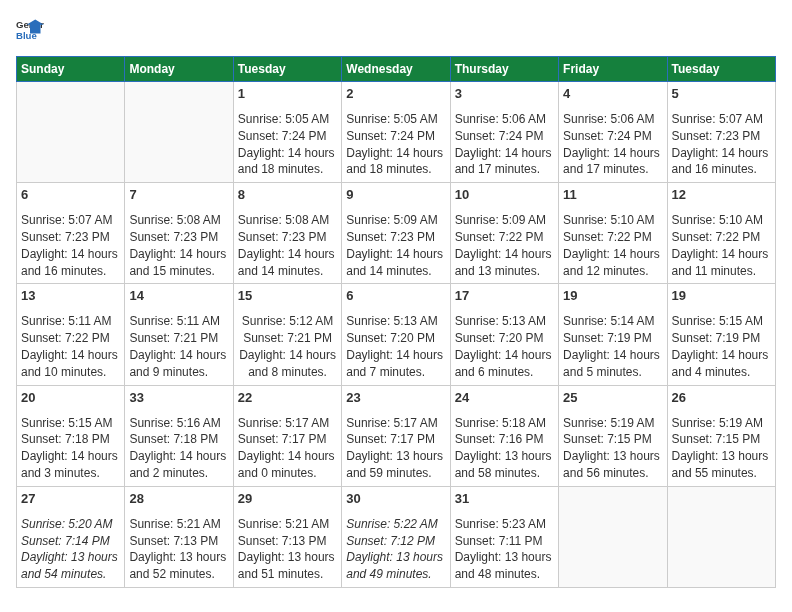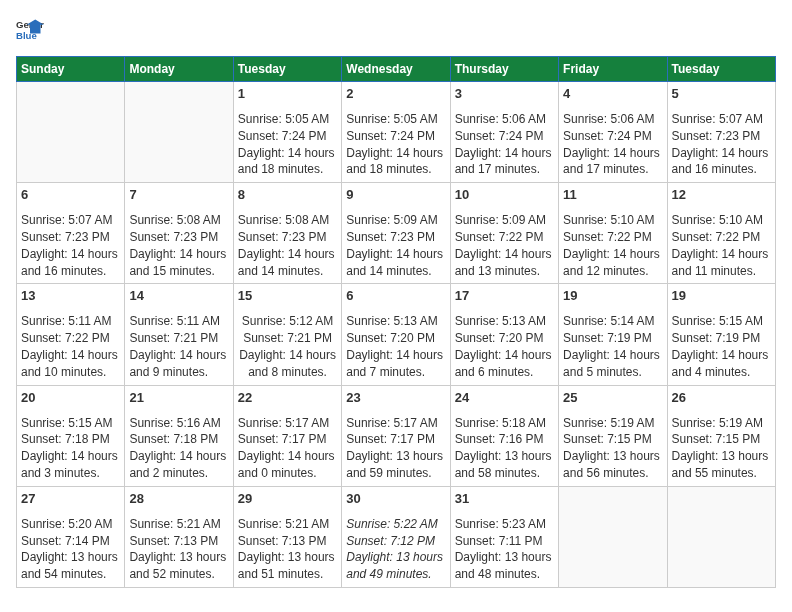--- a/index.html
+++ b/index.html
@@ -235,21 +235,21 @@
         </td>
       </tr>
       <tr>
         <td>
           <span class="day-number">20</span>
           <div class="cell-info" style="white-space: pre-line;">Sunrise: 5:15 AM
 Sunset: 7:18 PM
 Daylight: 14 hours and 3 minutes.</div>
         </td>
         <td>
-          <span class="day-number">21</span>
+          <span class="day-number">33</span>
           <div class="cell-info" style="white-space: pre-line;">Sunrise: 5:16 AM
 Sunset: 7:18 PM
 Daylight: 14 hours and 2 minutes.</div>
         </td>
         <td>
           <span class="day-number">22</span>
           <div class="cell-info" style="white-space: pre-line;">Sunrise: 5:17 AM
 Sunset: 7:17 PM
 Daylight: 14 hours and 0 minutes.</div>
         </td>
@@ -274,21 +274,21 @@
         <td>
           <span class="day-number">26</span>
           <div class="cell-info" style="white-space: pre-line;">Sunrise: 5:19 AM
 Sunset: 7:15 PM
 Daylight: 13 hours and 55 minutes.</div>
         </td>
       </tr>
       <tr>
         <td>
           <span class="day-number">27</span>
-          <div class="cell-info" style="white-space: pre-line;">Sunrise: 5:20 AM
+          <div class="cell-info" style="white-space: pre-line; font-style: italic;">Sunrise: 5:20 AM
 Sunset: 7:14 PM
 Daylight: 13 hours and 54 minutes.</div>
         </td>
         <td>
           <span class="day-number">28</span>
           <div class="cell-info" style="white-space: pre-line;">Sunrise: 5:21 AM
 Sunset: 7:13 PM
 Daylight: 13 hours and 52 minutes.</div>
         </td>
         <td>

